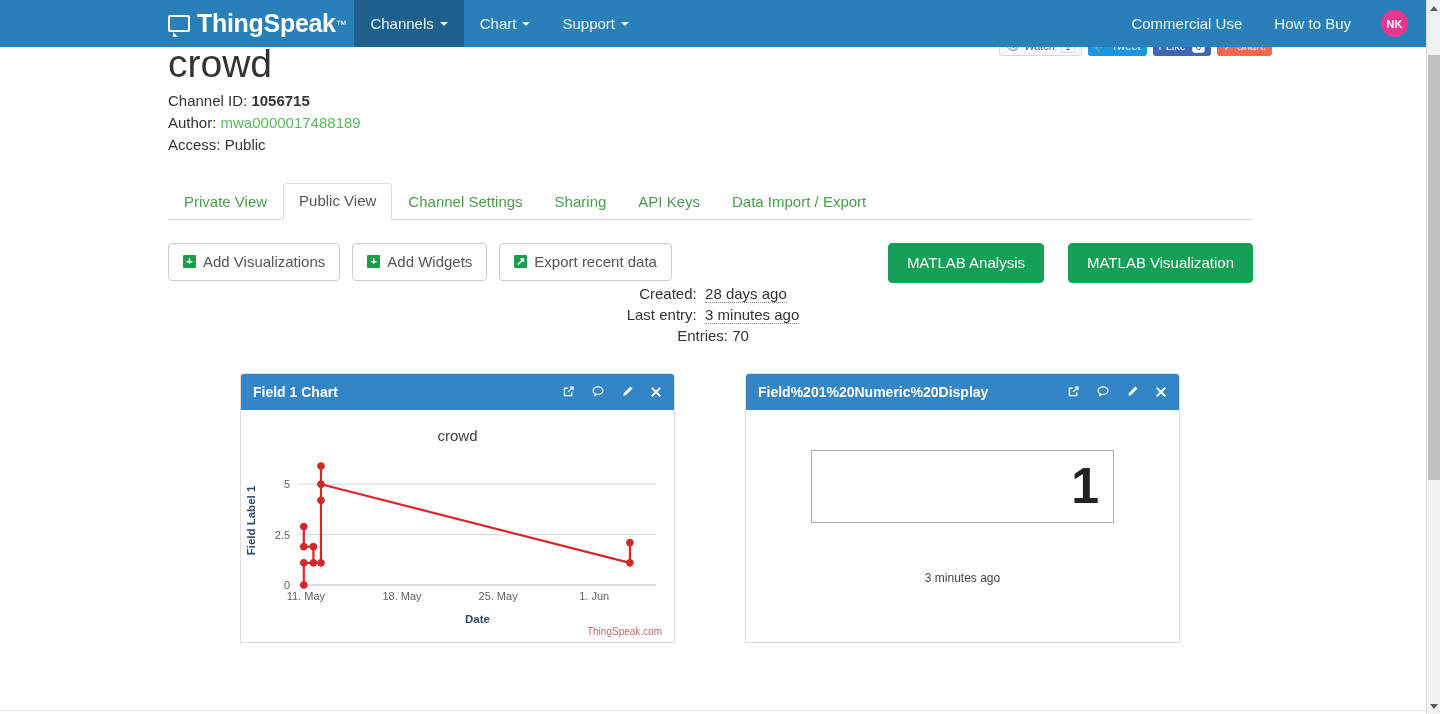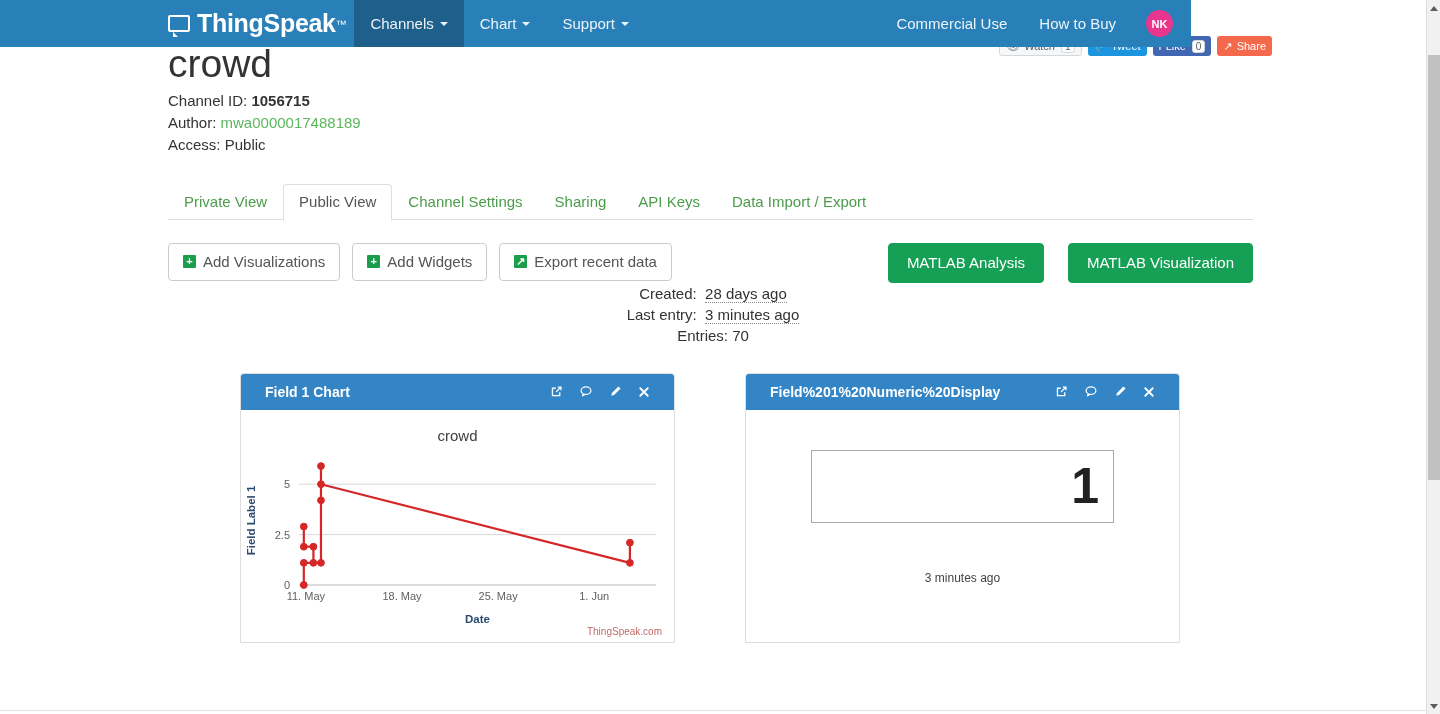--- a/index.html
+++ b/index.html
@@ -8,21 +8,21 @@
     width: 1440px; height: 714px;
     overflow: hidden;
     background: #ffffff;
     font-family: "Liberation Sans", sans-serif;
     color: #333;
   }
 
   
   .navbar {
     position: absolute; top: 0; left: 0;
-    width: 1191px; height: 47px;
+    width: 1426px; height: 47px;
     background: #2980b9;
     display: flex; align-items: stretch;
     z-index: 40;
   }
   .nav-brand {
     margin-left: 168px;
     display: flex; align-items: center;
     color: #fff;
     font-size: 25px; font-weight: bold;
     letter-spacing: -0.3px;
@@ -103,21 +103,21 @@
     position: relative; top: -4px;
   }
   .meta { font-size: 15px; line-height: 22px; color: #333; }
   .meta b { font-weight: bold; }
   .meta a { color: #5cb85c; text-decoration: none; }
 
   
   .tabs {
     margin-top: 28px;
     border-bottom: 1px solid #ddd;
-    display: flex; align-items: center;
+    display: flex; align-items: flex-end;
     height: 36px;
     width: 1085px;
   }
   .tab {
     padding: 8px 15px 9px 15px;
     font-size: 15px; color: #4c9c4c;
     cursor: pointer;
     border: 1px solid transparent;
     border-bottom: none;
     position: relative; top: 1px;
@@ -181,21 +181,21 @@
     width: 435px;
     border: 1px solid #ddd;
     border-radius: 4px 4px 0 0;
     background: #fff;
     overflow: hidden;
   }
   .panel-head {
     background: #3385c6; color: #fff;
     height: 36px;
     display: flex; align-items: center;
-    padding: 0 24px;
+    padding: 0 12px;
   }
   .panel-title { font-size: 14px; font-weight: bold; }
   .panel-tools { margin-left: auto; display: flex; align-items: center; gap: 16px; }
   .ptool { cursor: pointer; display: flex; align-items: center; color: #fff; }
   .panel-body { height: 232px; background: #fff; position: relative; }
 
   
   .chart-wrap { width: 100%; height: 100%; position: relative; }
   .chart-title {
     text-align: center; font-size: 15px; color: #3e3e3e;

